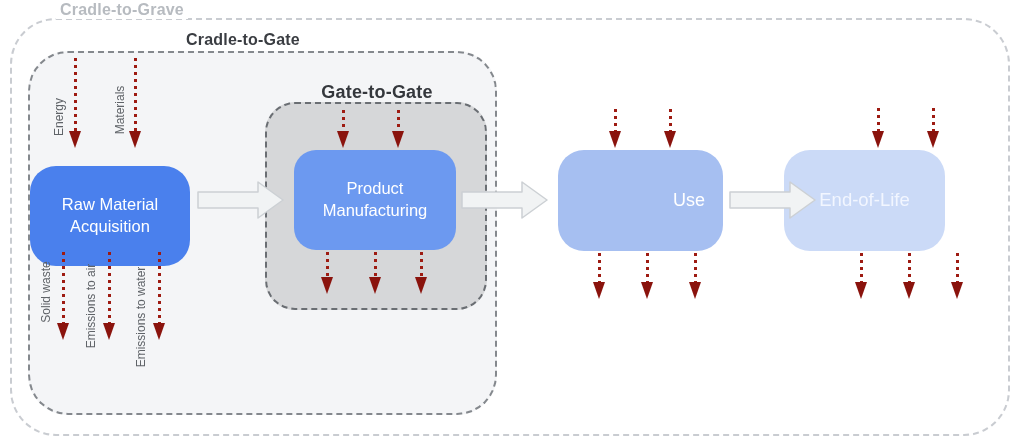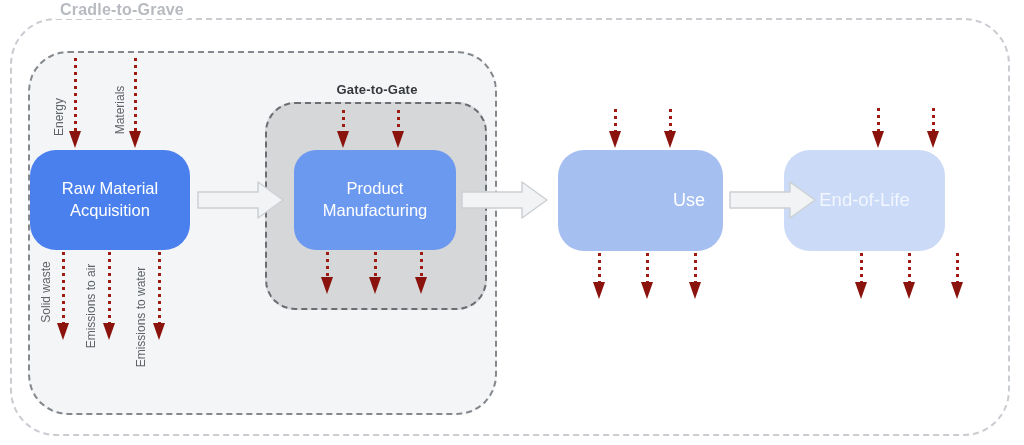--- a/index.html
+++ b/index.html
@@ -54,41 +54,41 @@
   }
   .boundary-label.gate {
     left: 243px; top: 31px;
     transform: translateX(-50%);
     color: #3a3d42;
   }
   .boundary-label.g2g {
     left: 377px; top: 82px;
     transform: translateX(-50%);
     color: #34373c;
-    font-size: 13px;
+    font-size: 18px;
   }
 
   
   .stage {
     position: absolute;
     top: 150px;
     height: 100px;
     border-radius: 26px;
     display: flex;
     align-items: center;
     justify-content: center;
     text-align: center;
     color: #ffffff;
     font-size: 16.5px;
     line-height: 1.32;
     z-index: 4;
     padding: 0 18px;
     box-sizing: border-box;
   }
-  .stage.raw      { left: 30px;  width: 160px; }
+  .stage.raw      { left: 30px;  width: 160px; margin-top: 16px; }
   .stage.product  { left: 294px; width: 162px; border-radius: 22px; }
   .stage.use      { left: 558px; width: 165px; height: 101px; font-size: 18px; justify-content: flex-end; }
   .stage.eol      { left: 784px; width: 161px; height: 101px; font-size: 18.5px; color: #f2f6ff; }
 
   
   .flow-arrow {
     position: absolute;
     top: 180px;
     width: 88px;
     height: 40px;
@@ -136,20 +136,21 @@
 </head>
 <body>
 
 <div class="canvas">
 
   <div class="boundary outer"></div>
   <div class="boundary ctg"></div>
   <div class="boundary gtg"></div>
 
   <div class="boundary-label grave">Cradle-to-Grave</div>
+  <div class="boundary-label gate">Cradle-to-Gate</div>
   <div class="boundary-label g2g">Gate-to-Gate</div>
 
   <div class="stage raw" style="background-color: rgb(74, 128, 237);">
     <span>Raw Material Acquisition</span>
   </div>
   <div class="stage product" style="background-color: rgb(108, 153, 240);">
     <span>Product Manufacturing</span>
   </div>
   <div class="stage use" style="background-color: rgb(166, 191, 241);">
     <span>Use</span>

